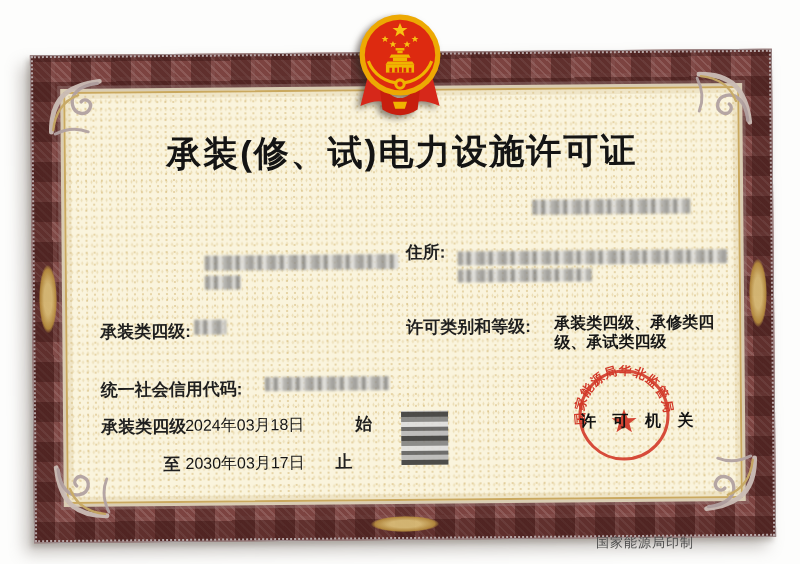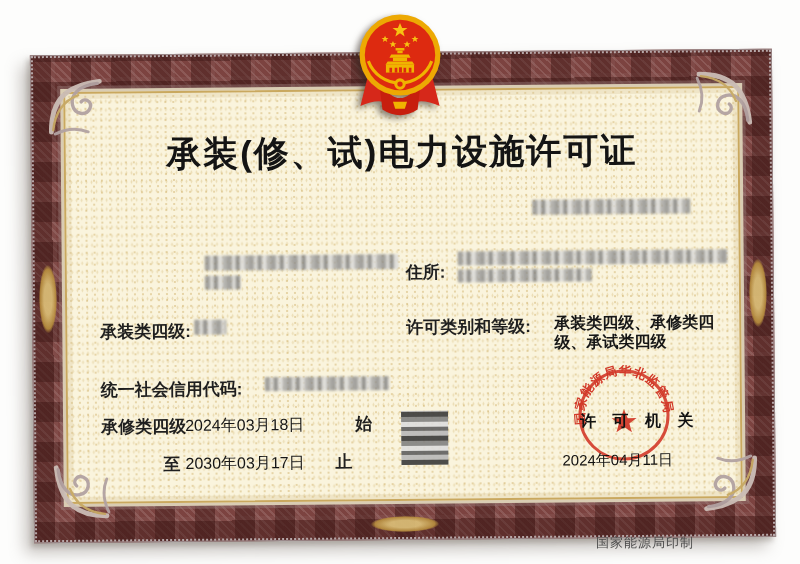--- a/index.html
+++ b/index.html
@@ -108,54 +108,53 @@
 
     <div class="inner">
 
       <div class="title">承装(修、试)电力设施许可证</div>
 
       <div class="redact" style="left:466px;top:110px;width:158px;height:15px;"></div>
 
       <div class="redact" style="left:138px;top:163px;width:194px;height:15px;"></div>
       <div class="redact" style="left:138px;top:183px;width:36px;height:14px;"></div>
 
-      <div class="label" style="left:339px;top:170px;">住所:</div>
+      <div class="label" style="left:339px;top:150px;">住所:</div>
       <div class="redact" style="left:391px;top:161px;width:270px;height:14px;"></div>
       <div class="redact" style="left:391px;top:179px;width:134px;height:13px;"></div>
 
       <div class="label" style="left:33px;top:227px;">承装类四级:</div>
       <div class="redact" style="left:127px;top:227px;width:32px;height:15px;"></div>
 
       <div class="label" style="left:339px;top:225px;">许可类别和等级:</div>
       <div class="class-value">承装类四级、承修类四级、承试类四级</div>
 
       <div class="label" style="left:33px;top:285px;">统一社会信用代码:</div>
       <div class="redact" style="left:197px;top:285px;width:125px;height:14px;"></div>
 
-      <div class="label" style="left:33px;top:322px;">承修类四级</div>
+      <div class="label" style="left:33px;top:322px;">承装类四级</div>
       <div class="value" style="left:117px;top:323px;">2024年03月18日</div>
       <div class="label" style="left:287px;top:321px;">始</div>
       <div class="label" style="left:95px;top:360px;">至</div>
       <div class="value" style="left:117px;top:361px;">2030年03月17日</div>
       <div class="label" style="left:267px;top:359px;">止</div>
 
       <div class="qr"></div>
 
       <svg class="seal-svg" viewBox="0 0 100 100">
         <circle cx="50" cy="50" r="44" fill="none" stroke="#cf2a1b" stroke-width="3" opacity=".9"></circle>
         <defs>
             <path id="sealArc" d="M12,62 A40,40 0 1 1 88,62" fill="none"></path>
           </defs>
         <text font-size="12.5" fill="#cf2a1b" font-weight="700" letter-spacing="1">
           <textPath href="#sealArc" startOffset="2%">国家能源局华北监管局</textPath>
         </text>
         <path fill="#cf2a1b" opacity=".95" transform="translate(50,57) scale(1.25)" d="M0,-10 L2.9,-3.1 10,-3.1 4.2,1.2 6.2,8.1 0,3.9 -6.2,8.1 -4.2,1.2 -10,-3.1 -2.9,-3.1 Z"></path>
       </svg>
       <div class="authority">许 可 机 关</div>
-      <div class="seal-date">2024年04月11日</div>
 
     </div>
   </div>
 
   <svg class="emblem" viewBox="0 0 100 126">
     <path d="M14,72 L5,108 Q20,101 31,103 L26,74 Z" fill="#d6281a"></path>
     <path d="M86,72 L95,108 Q80,101 69,103 L74,74 Z" fill="#d6281a"></path>
     <path d="M26,78 Q50,120 74,78 L70,112 Q50,125 30,112 Z" fill="#c71f0e"></path>
     <path d="M42,103 h16 l-2.5,8 h-11 z" fill="#f0b400"></path>
     <circle cx="50" cy="50" r="46" fill="#eda903"></circle>

